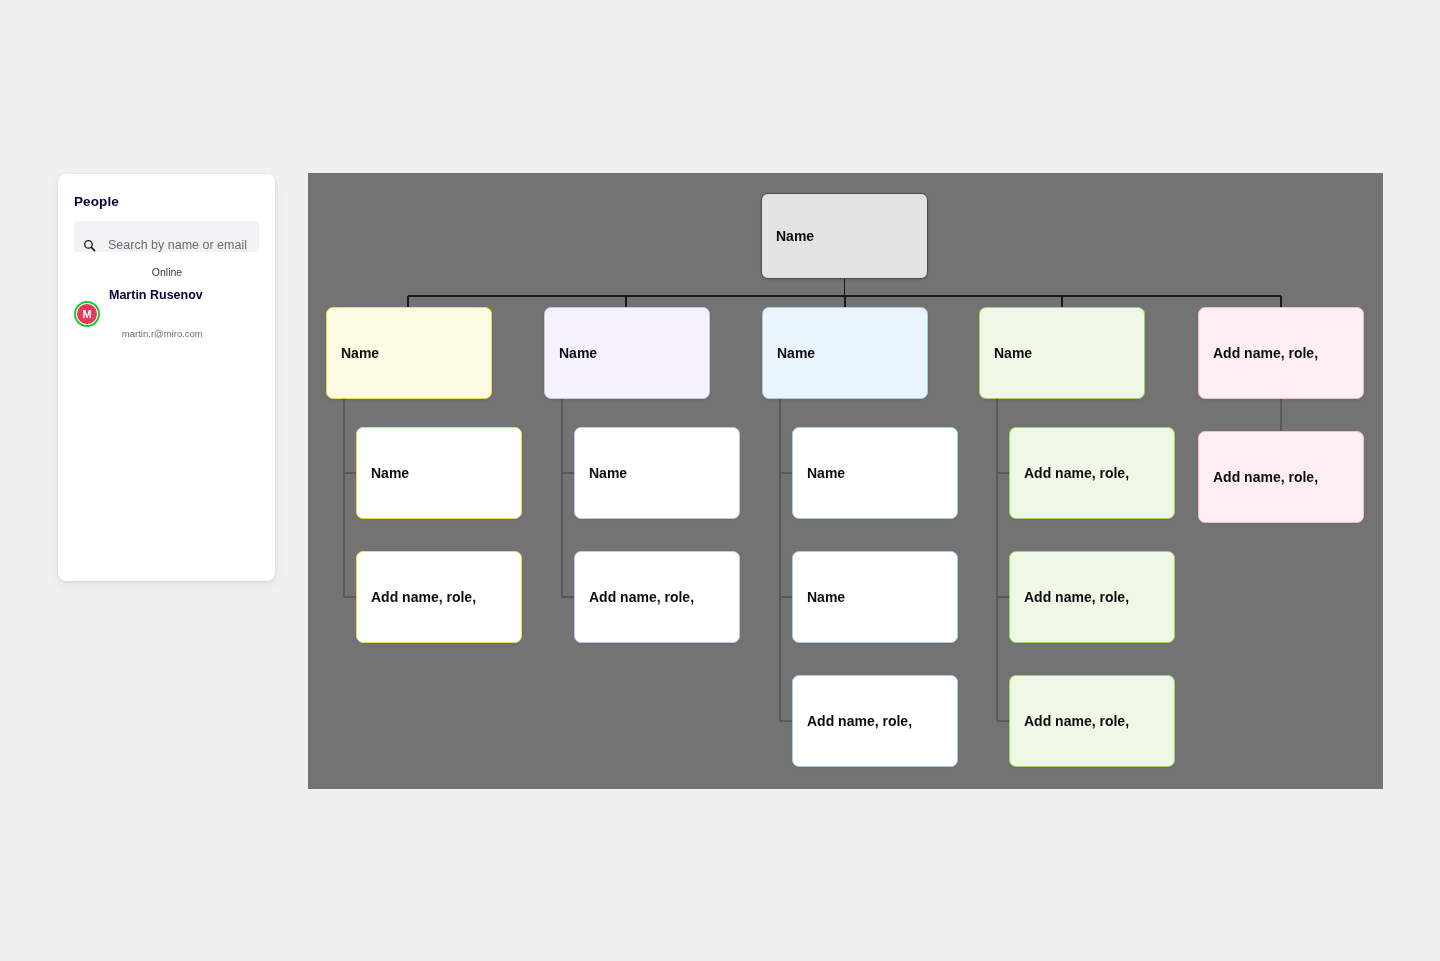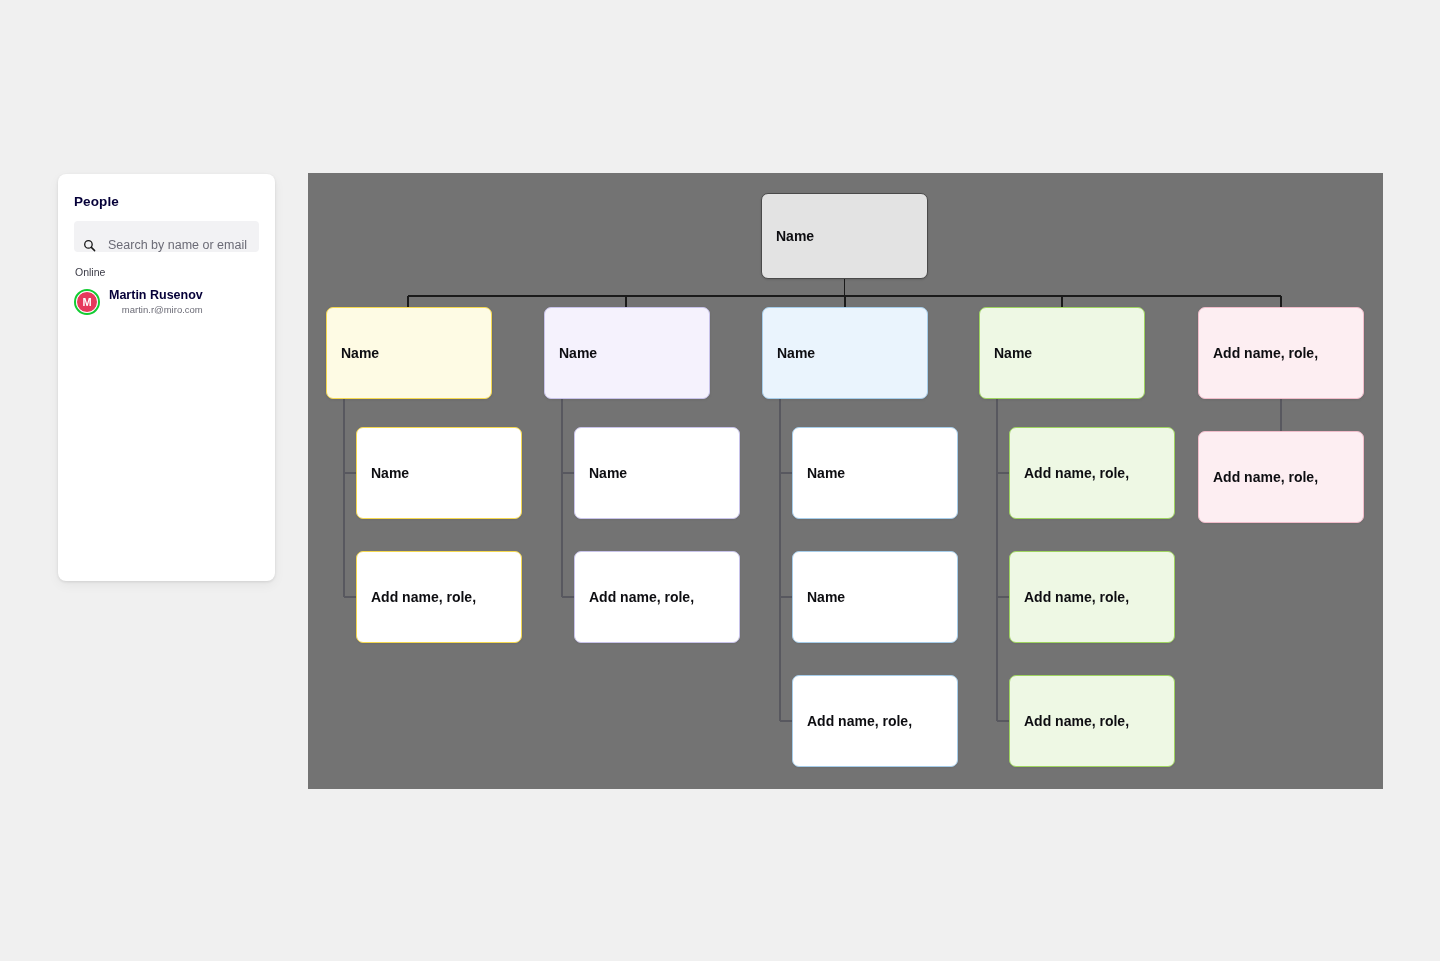--- a/index.html
+++ b/index.html
@@ -44,20 +44,21 @@
     color: #3b3b46;
     width: 100%;
     padding: 0;
   }
   #search-input::placeholder { color: #6b6b76; opacity: 1; }
 
   #group-label {
     font-size: 10.5px;
     color: #3b3b46;
     margin: 14px 0 6px 1px;
+    text-align: center;
   }
   .person-row {
     display: flex; align-items: center;
     gap: 9px;
     padding: 4px 0 5px 0;
   }
   .avatar-ring {
     flex: 0 0 auto;
     width: 26px; height: 26px;
     border-radius: 50%;
@@ -75,20 +76,21 @@
     position: relative;
   }
   .person-meta { line-height: 1.25; min-width: 0; text-align: right; }
   .person-name {
     font-size: 12.5px; font-weight: bold; color: #050038;
     white-space: nowrap;
   }
   .person-email {
     font-size: 9.5px; color: #6b6b76;
     white-space: nowrap;
+    margin-top: 24px;
   }
 
   
   #canvas {
     position: absolute;
     left: 308px; top: 173px;
     width: 1075px; height: 616px;
     background: #737373;
     overflow: hidden;
   }

